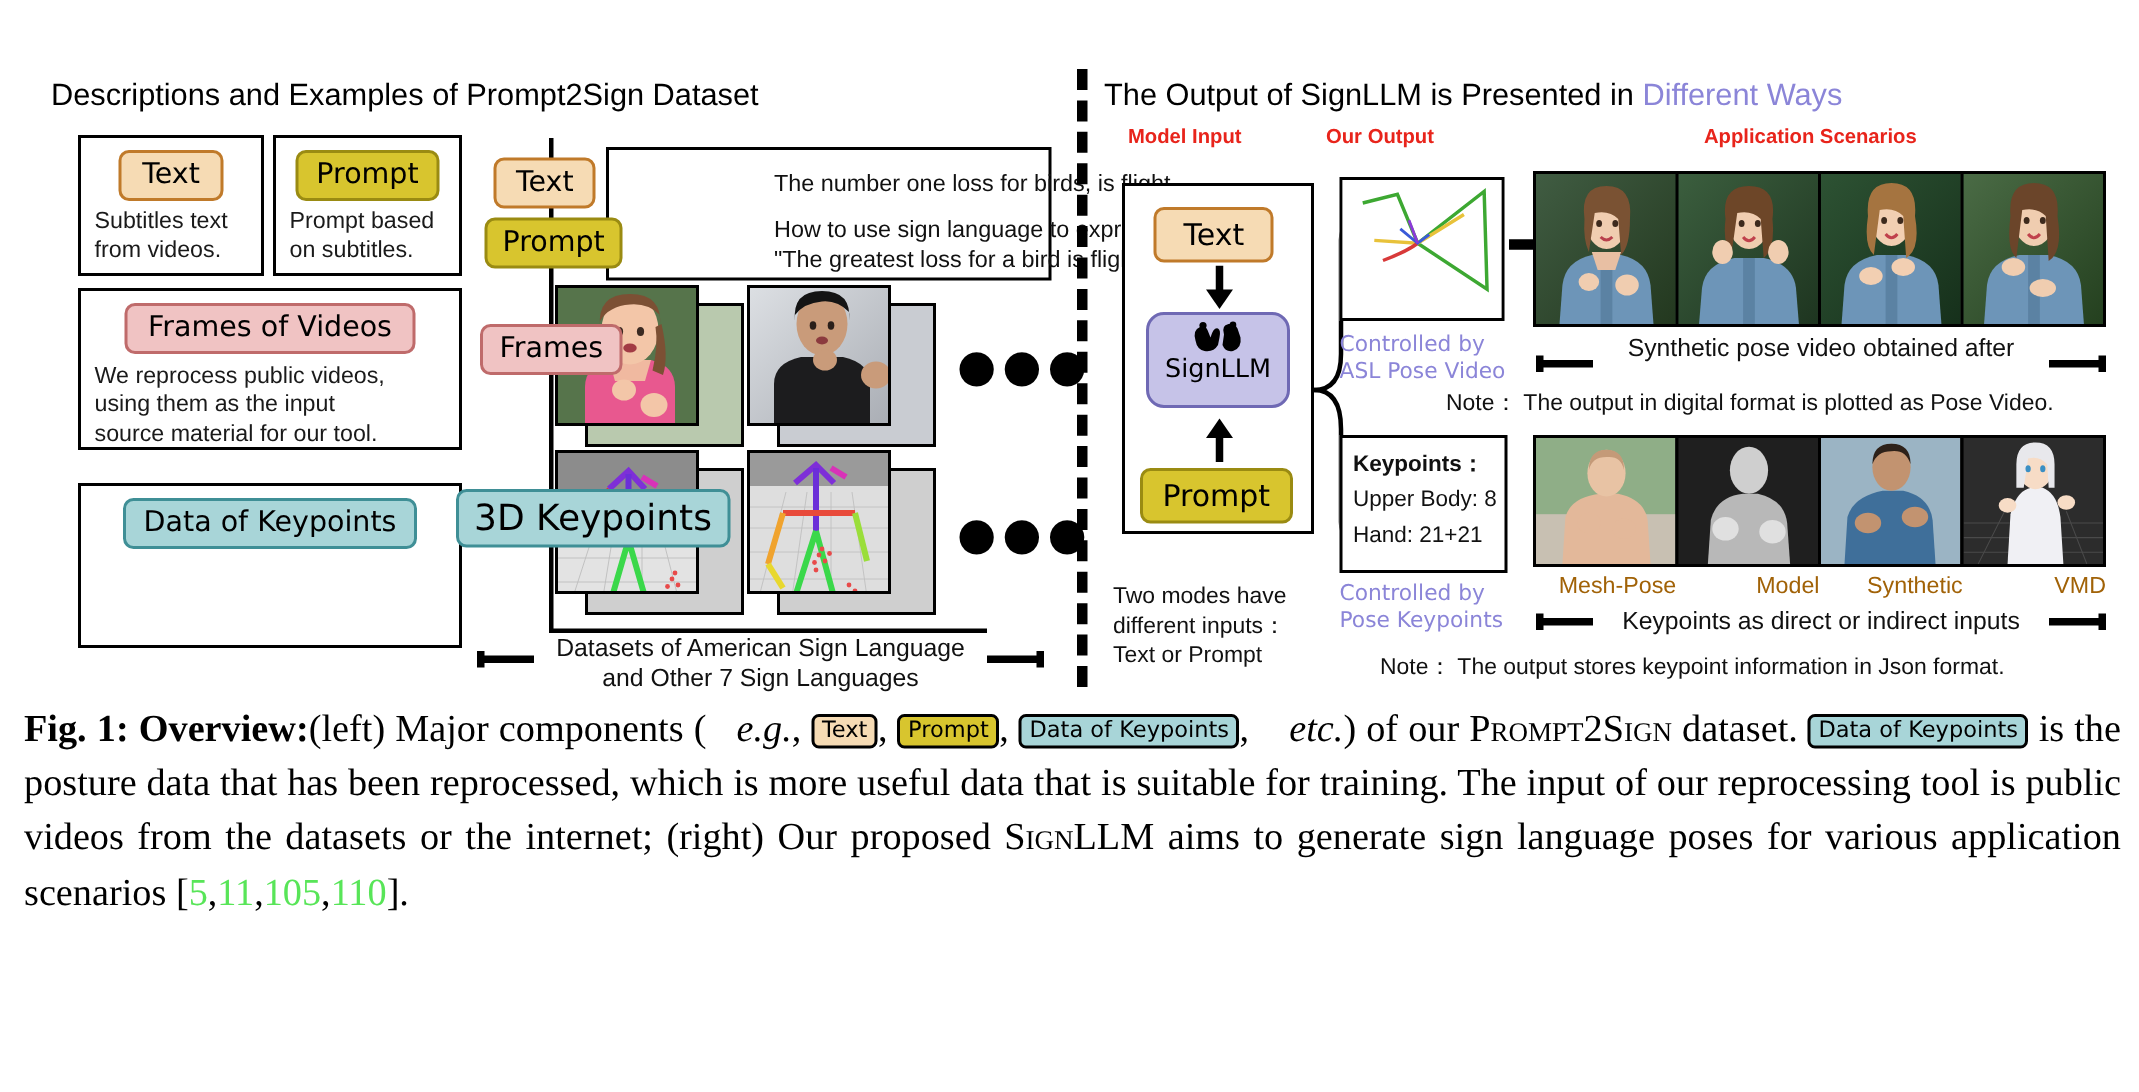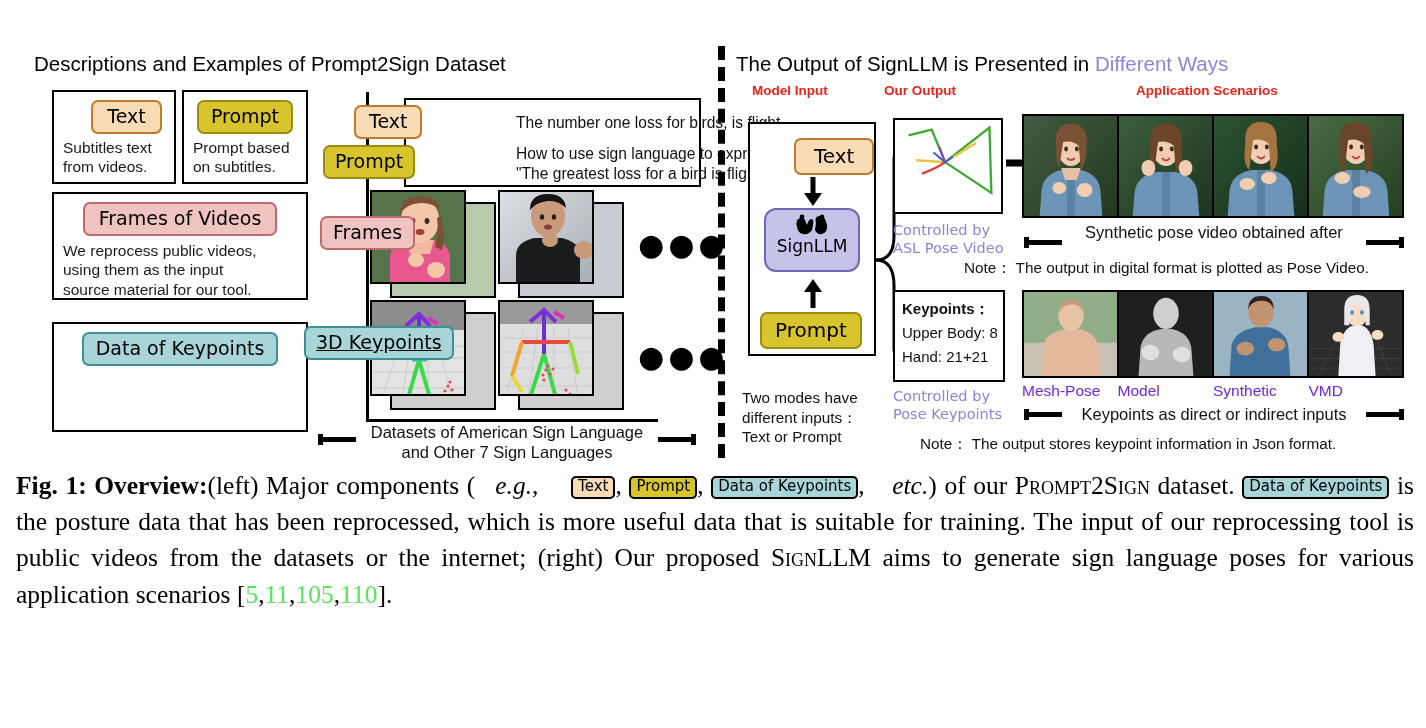--- a/index.html
+++ b/index.html
@@ -17,21 +17,21 @@
   .pill {
     display: inline-block;
     border-radius: 7px;
     border: 2px solid #000;
     font-family: "DejaVu Sans", sans-serif;
     text-align: center;
     white-space: nowrap;
     line-height: 1;
     box-sizing: border-box;
   }
-  .pill-text   { background: #f6dbb4; border-color: #c07a2a; margin-left: 25px; }
+  .pill-text   { background: #f6dbb4; border-color: #c07a2a; }
   .pill-prompt { background: #d8c52e; border-color: #9a8b12; }
   .pill-frames { background: #f0c3c3; border-color: #bf6b6b; }
   .pill-keyp   { background: #a8d5d8; border-color: #3f8f96; }
   .pill-signllm{ background: #c6c3e8; border-color: #6f69b4; }
 
   
   #fig-left { position: absolute; left: 0; top: 0; width: 712px; height: 466px; padding-left: 44px; }
   #fig-right { position: absolute; left: 712px; top: 0; width: 714px; height: 466px; }
 
   .panel-title {
@@ -188,22 +188,22 @@
   }
   .cell { position: relative; flex: 1 1 0; overflow: hidden; }
   .cell + .cell { border-left: 2px solid #000; }
 
   .scen-label-row {
     position: absolute; left: 1022px;
     width: 382px;
     display: flex;
   }
   .scen-label-row span {
-    flex: 1 1 0; text-align: left;
-    font-size: 15.5px; color: #6d28d9;
+    flex: 1 1 0; text-align: right;
+    font-size: 15.5px; color: #a16207;
   }
 
   .big-arrow {
     position: absolute;
   }
 
   
   #caption {
     position: absolute;
     left: 16px; top: 468px; width: 1398px;
@@ -382,21 +382,21 @@
             <circle cx="48" cy="64" r="1.6"></circle>
           <circle cx="53" cy="67" r="1.6"></circle>
             <circle cx="44" cy="78" r="1.6"></circle>
           <circle cx="66" cy="88" r="1.6"></circle>
             <circle cx="70" cy="92" r="1.6"></circle>
         </g>
       </svg>
     </div>
   </div>
 
-  <span class="pill pill-keyp" style="position:absolute; left:304px; top:326px; font-size:19px; padding:5px 10px 6px 10px; z-index:5;text-decoration:underline;">3D Keypoints</span>
+  <span class="pill pill-keyp" style="position:absolute; left:304px; top:326px; font-size:24px; padding:5px 10px 6px 10px; z-index:5;">3D Keypoints</span>
   <div class="dots" style="left:638px; top:342px;">●●●</div>
 
   <div class="bracket lft" style="left:318px; top:437px; width:38px;"></div>
   <div class="bracket rgt" style="left:658px; top:437px; width:38px;"></div>
   <div class="bracket-cap" style="left:358px; top:422px; width:298px;">
     <span>Datasets of American Sign Language</span><br>
     <span>and Other 7 Sign Languages</span>
   </div>
 </div>
 

